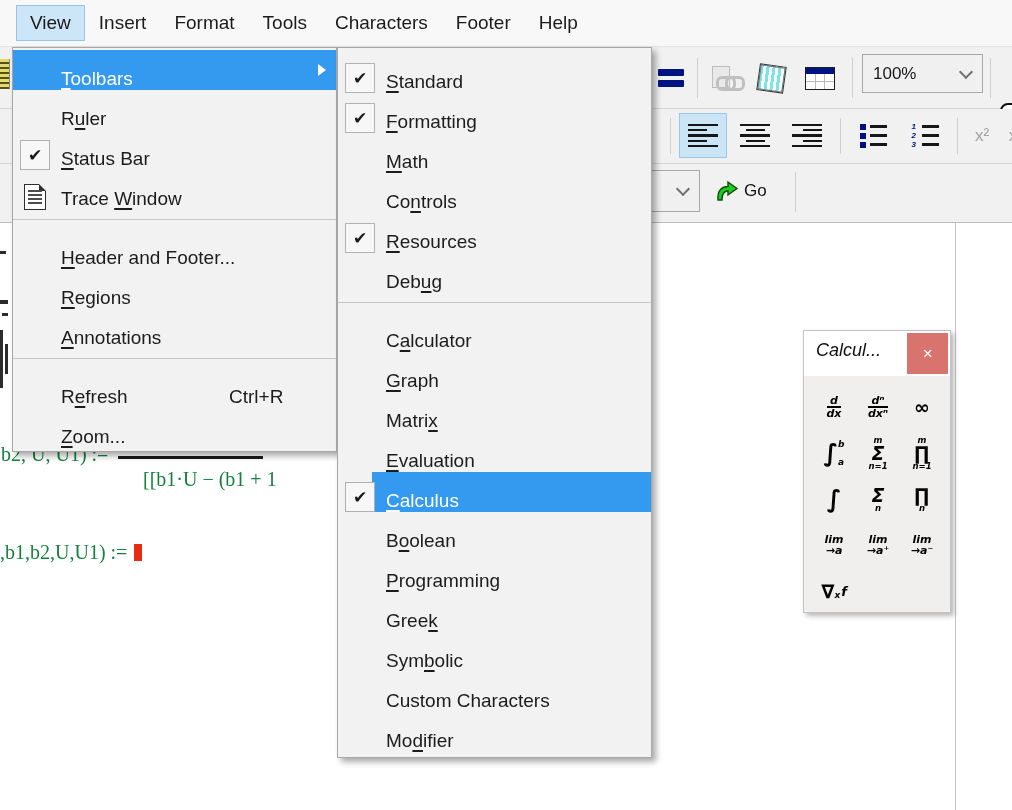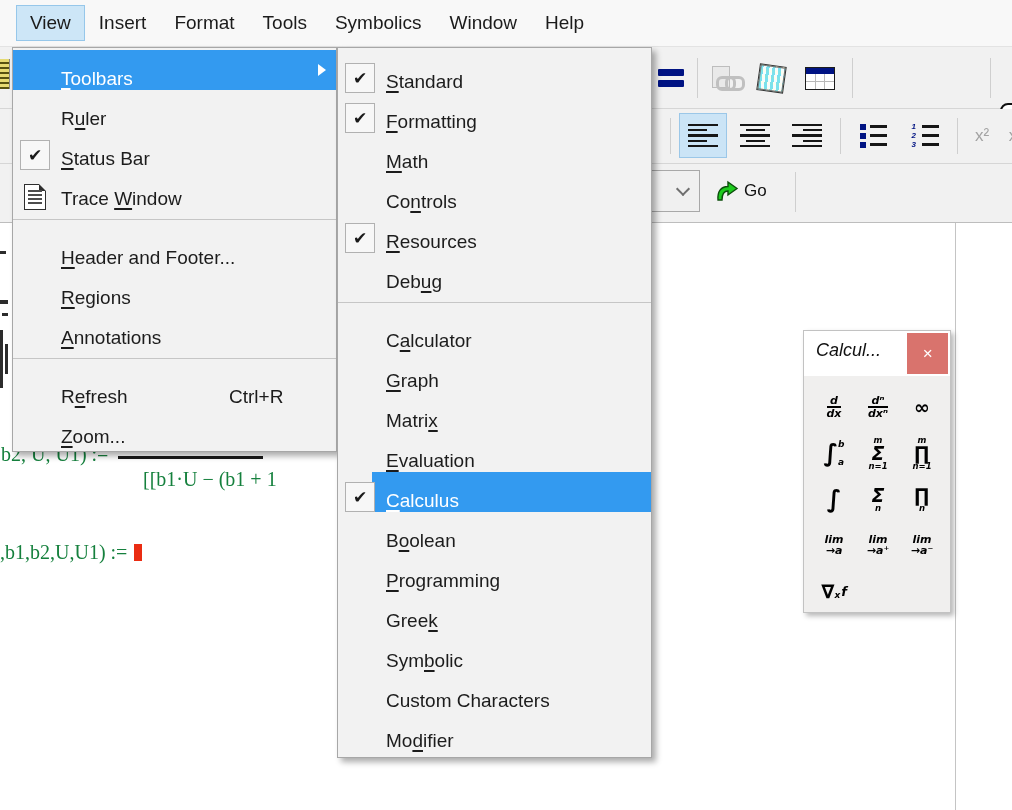--- a/index.html
+++ b/index.html
@@ -118,22 +118,22 @@
   .pb-sub{font-size:9px;margin-top:8px;}
 </style>
 </head>
 <body>
 
 <div class="menubar" id="menubar">
     <div class="mi active">View</div>
     <div class="mi">Insert</div>
     <div class="mi">Format</div>
     <div class="mi">Tools</div>
-    <div class="mi">Symbolics</div>
-    <div class="mi">Window</div>
+    <div class="mi">Characters</div>
+    <div class="mi">Footer</div>
     <div class="mi">Help</div>
   </div>
 
 <div class="trow" id="row1">
   <div class="tbtn" style="left:653px;top:11px;width:36px;height:40px;flex-direction:column;">
     <span class="eqbar"></span>
     <span class="eqbar"></span>
   </div>
   <div class="vsep" style="left:697px;top:11px;height:40px;"></div>
   <div class="tbtn" style="left:708px;top:12px;width:36px;height:38px;">
@@ -146,20 +146,24 @@
   <div class="tbtn" style="left:752px;top:12px;width:38px;height:38px;">
     <span class="compicon"></span>
   </div>
   <div class="tbtn" style="left:800px;top:12px;width:40px;height:38px;">
     <span class="tblicon">
         <span class="hd"></span>
         <span class="g"></span>
       </span>
   </div>
   <div class="vsep" style="left:852px;top:11px;height:40px;"></div>
+  <div class="combo" style="left:862px;top:7px;width:121px;height:39px;">
+    <span class="val">100%</span>
+    <span class="chev"></span>
+  </div>
   <div class="vsep" style="left:990px;top:11px;height:40px;"></div>
   <div class="cuticon"></div>
 </div>
 
 <div class="trow" id="row2">
   <div class="vsep" style="left:670px;top:9px;height:36px;"></div>
   <div class="tbtn sel al-l" style="left:679px;top:4px;width:48px;height:45px;">
     <span class="lines">
         <i></i>
         <i></i>

